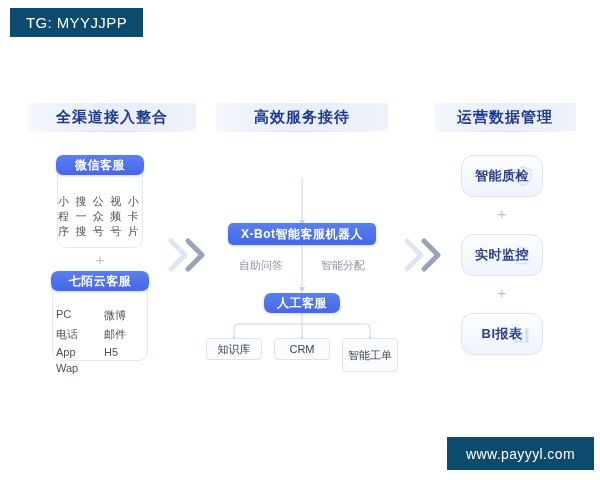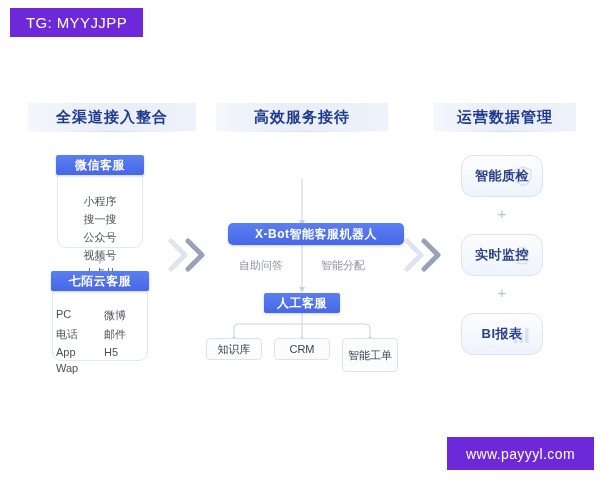--- a/index.html
+++ b/index.html
@@ -12,21 +12,21 @@
   }
   #stage {
     position: relative;
     width: 600px; height: 480px;
     background: #ffffff;
   }
 
   
   .wm {
     position: absolute;
-    background: #6d28d9;
+    background: #0c4a6e;
     color: #ffffff;
     font-size: 15px;
     letter-spacing: 0.4px;
     display: flex;
     align-items: center;
     justify-content: center;
   }
   #wm-top { left: 10px; top: 8px; width: 133px; height: 29px; }
   #wm-bottom { left: 447px; top: 437px; width: 147px; height: 33px; font-size: 14px; }
 
@@ -47,21 +47,21 @@
   }
   .col-rule {
     position: absolute;
     height: 1px;
     background: linear-gradient(90deg, rgba(210,222,243,0) 0%, #d6e0f2 50%, rgba(210,222,243,0) 100%);
   }
 
   
   .pill {
     position: absolute;
-    border-radius: 2px;
+    border-radius: 7px;
     background: linear-gradient(180deg, #5b7ff0 0%, #4667e8 100%);
     color: #fff;
     font-size: 12px;
     font-weight: bold;
     display: flex;
     align-items: center;
     justify-content: center;
     letter-spacing: 0.5px;
     box-shadow: 0 1px 3px rgba(70,103,232,0.28);
   }
@@ -70,21 +70,21 @@
   .card {
     position: absolute;
     background: #ffffff;
     border: 1px solid #e3e8f2;
     border-radius: 9px;
   }
   .card-list {
     position: absolute;
     left: 0; right: 0;
     display: flex;
-    flex-direction: column;
+    flex-direction: row;
     align-items: center;
     gap: 3px;
     font-size: 11px;
     color: #4a4f5c;
   }
   .grid2 {
     position: absolute;
     left: 0; right: 0;
     display: grid;
     grid-template-columns: 40px 40px;
@@ -218,21 +218,21 @@
       <polyline points="20,3 34,17 20,31" fill="none" stroke="#9aa3b5" stroke-width="5" stroke-linecap="round" stroke-linejoin="round"></polyline>
     </svg>
   </div>
 
   <div class="col-head" style="left:216px; top:103px; width:172px;">
     <span>高效服务接待</span>
   </div>
   <div class="col-rule" style="left:214px; top:131px; width:176px;"></div>
 
 
-  <div class="pill" style="left:228px; top:223px; width:176px; height:22px; border-radius:5px;">X-Bot智能客服机器人</div>
+  <div class="pill" style="left:228px; top:223px; width:148px; height:22px; border-radius:5px;">X-Bot智能客服机器人</div>
 
   <div class="slabel" style="left:230px; top:258px; width:62px;">自助问答</div>
   <div class="slabel" style="left:312px; top:258px; width:62px;">智能分配</div>
 
   <div class="pill" style="left:264px; top:293px; width:76px; height:20px;">人工客服</div>
 
   <div class="obox" style="left:274px; top:338px; width:56px; height:22px;">CRM</div>
   <div class="obox" style="left:206px; top:338px; width:56px; height:22px;">知识库</div>
   <div class="obox" style="left:342px; top:338px; width:56px; height:34px;">智能工单</div>
 

